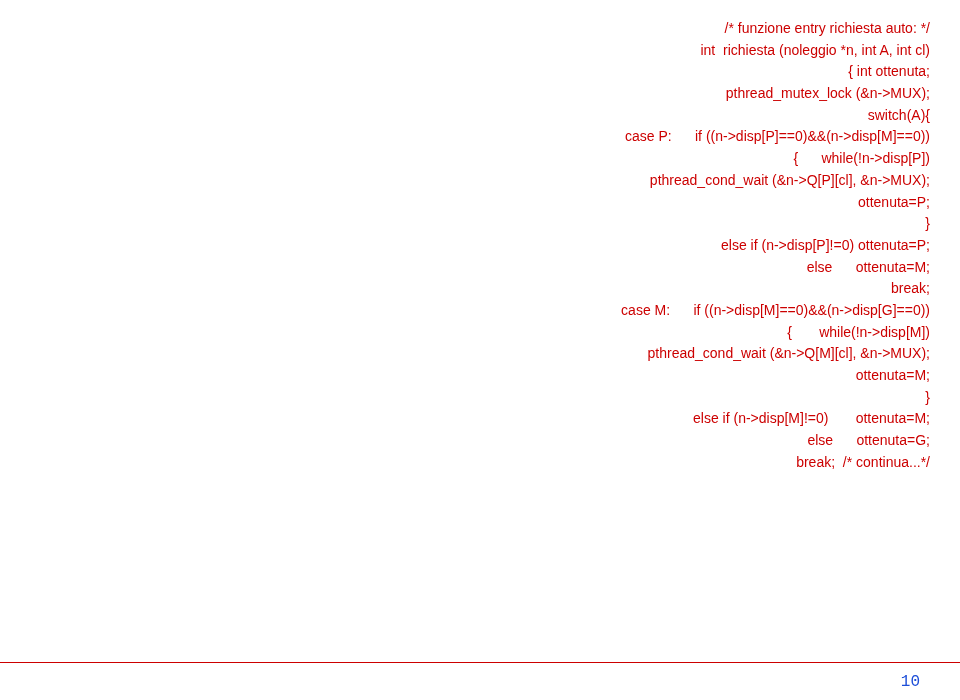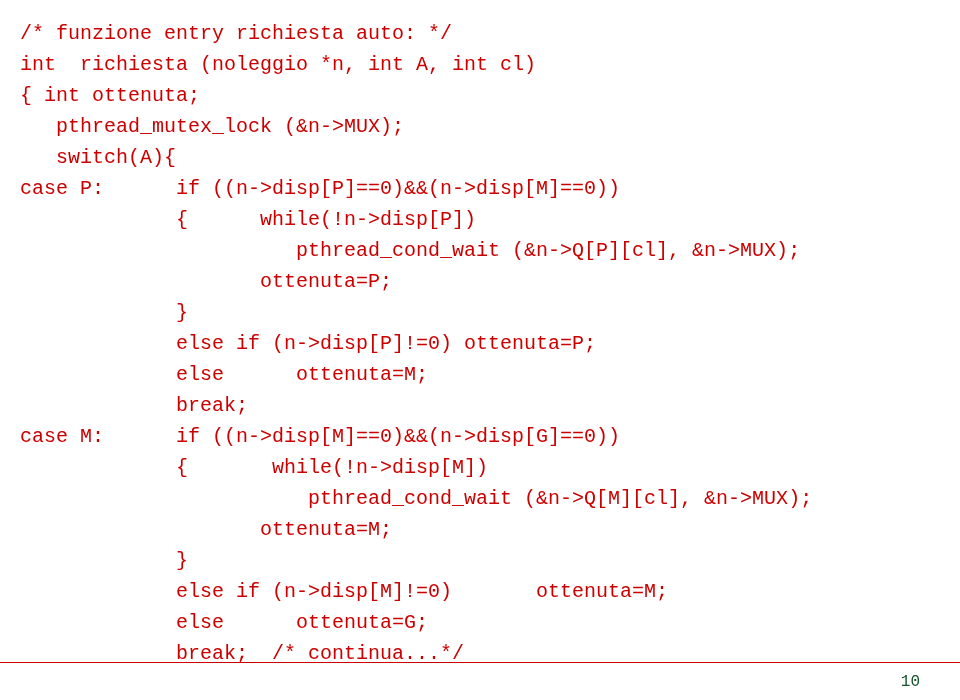--- a/index.html
+++ b/index.html
@@ -25,42 +25,43 @@
       position: relative;
     }
 
     .code-area {
       flex: 1;
       padding: 18px 30px 18px 20px;
       overflow: hidden;
     }
 
     pre {
-      font-family: Liberation Mono, monospace;
-      font-size: 20px;
+      font-family: Liberation Sans, sans-serif;
+      font-size: 14px;
       line-height: 1.55;
       color: #cc0000;
       white-space: pre;
+      text-align: right;
     }
 
     .bottom-bar {
       width: 100%;
       height: 38px;
       border-top: 1.5px solid #cc0000;
       display: flex;
       align-items: center;
       justify-content: flex-end;
       padding-right: 40px;
       background: #ffffff;
     }
 
     .page-number {
       font-family: 'Courier New', Courier, monospace;
       font-size: 16px;
-      color: #14532d;
+      color: #1d4ed8;
     }
   </style>
 </head>
 <body>
 
 <div class="page-container">
   <div class="code-area">
     <pre><span>/* funzione entry richiesta auto: */</span>
 <span>int  richiesta (noleggio *n, int A, int cl)</span>
 <span>{ int ottenuta;</span>

